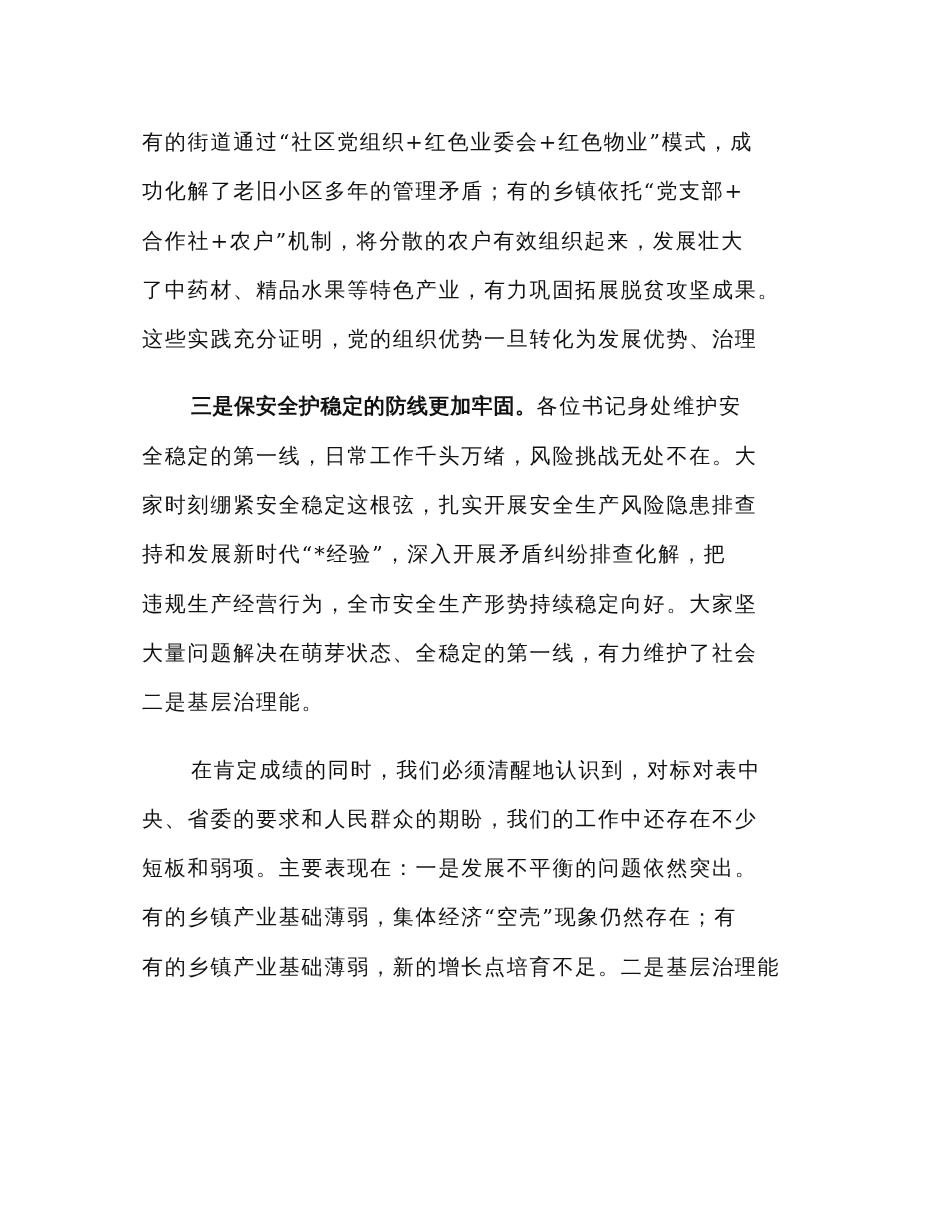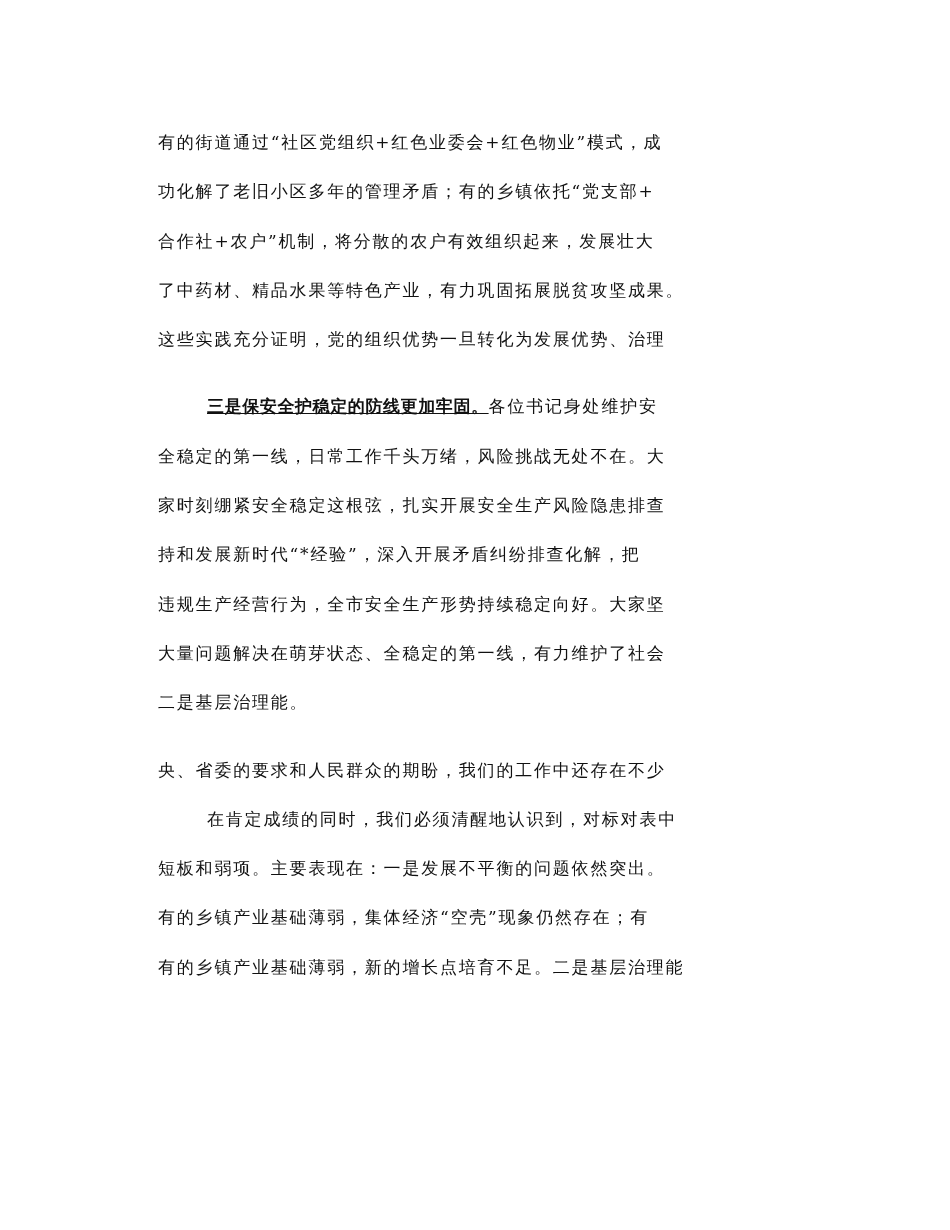--- a/index.html
+++ b/index.html
@@ -13,23 +13,22 @@
       position: relative;
       overflow: hidden;
     }
     .page {
       position: absolute;
       left: 142px;
       top: 118px;
       width: 672px;
       font-family: "DejaVu Serif", "Liberation Serif", serif;
       color: #111111;
-      font-size: 17px;
+      font-size: 21px;
       letter-spacing: 1.8px;
-      margin-left: 16px;
     }
     .para {
       margin: 0;
       line-height: 49.3px;
       text-align: justify;
       text-align-last: left;
       word-break: break-all;
     }
     .para + .para {
       margin-top: 18px;
@@ -38,21 +37,20 @@
       text-indent: 49px;
     }
     .line {
       display: block;
       white-space: nowrap;
     }
     .bold {
       font-family: "DejaVu Sans", "Liberation Sans", sans-serif;
       font-weight: bold;
       letter-spacing: 0.6px;
-      text-decoration: underline;
     }
   </style>
 </head>
 <body>
 
 <div class="page">
 
   <p class="para">
     <span class="line">有的街道通过“社区党组织+红色业委会+红色物业”模式，成</span>
     <span class="line">功化解了老旧小区多年的管理矛盾；有的乡镇依托“党支部+</span>
@@ -65,20 +63,20 @@
     <span class="line indent"><span class="bold">三是保安全护稳定的防线更加牢固。</span><span>各位书记身处维护安</span></span>
     <span class="line">全稳定的第一线，日常工作千头万绪，风险挑战无处不在。大</span>
     <span class="line">家时刻绷紧安全稳定这根弦，扎实开展安全生产风险隐患排查</span>
     <span class="line">持和发展新时代“*经验”，深入开展矛盾纠纷排查化解，把</span>
     <span class="line">违规生产经营行为，全市安全生产形势持续稳定向好。大家坚</span>
     <span class="line">大量问题解决在萌芽状态、全稳定的第一线，有力维护了社会</span>
     <span class="line">二是基层治理能。</span>
   </p>
 
   <p class="para">
+    <span class="line indent">在肯定成绩的同时，我们必须清醒地认识到，对标对表中</span>
     <span class="line">央、省委的要求和人民群众的期盼，我们的工作中还存在不少</span>
-    <span class="line indent">在肯定成绩的同时，我们必须清醒地认识到，对标对表中</span>
     <span class="line">短板和弱项。主要表现在：一是发展不平衡的问题依然突出。</span>
     <span class="line">有的乡镇产业基础薄弱，集体经济“空壳”现象仍然存在；有</span>
     <span class="line">有的乡镇产业基础薄弱，新的增长点培育不足。二是基层治理能</span>
   </p>
 
 </div>
 
 </body></html>

